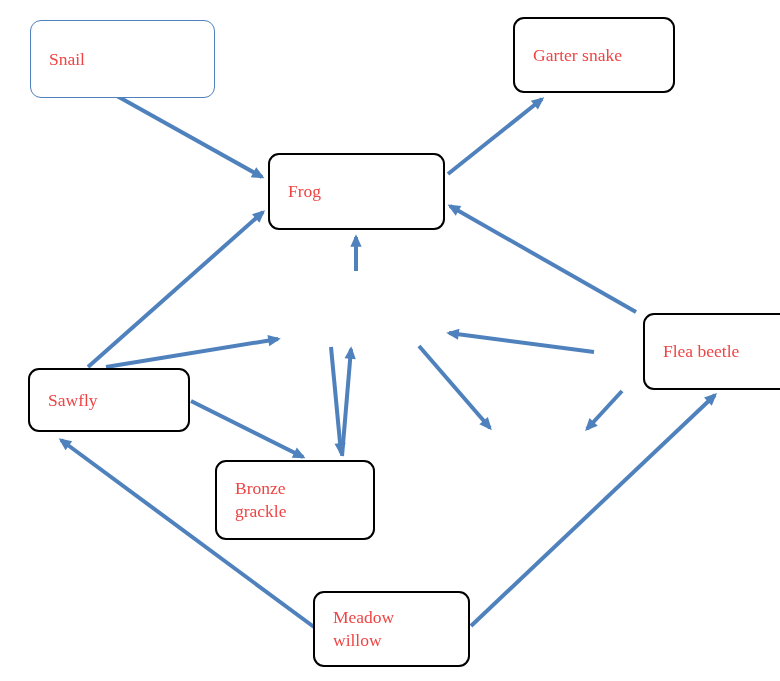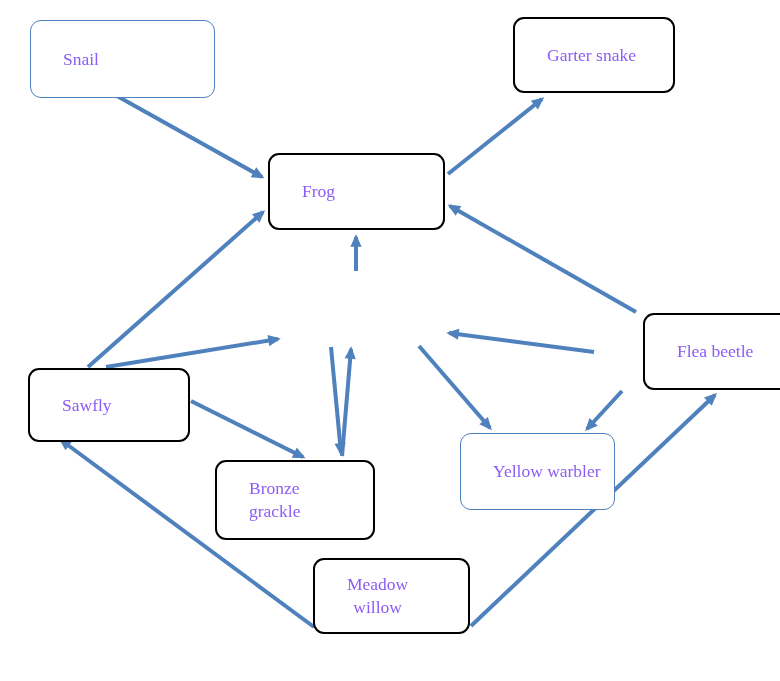--- a/index.html
+++ b/index.html
@@ -23,23 +23,23 @@
   }
   .node {
     position: absolute;
     z-index: 2;
     box-sizing: border-box;
     background: #ffffff;
     border: 2px solid #000000;
     border-radius: 11px;
     display: flex;
     align-items: center;
-    padding-left: 32px;
+    padding-left: 18px;
     font-size: 17.5px;
-    color: #8b5cf6;
+    color: #ef4444;
   }
   .node.blue {
     border-width: 1.5px;
   }
   .node-label {
     white-space: pre-line;
     line-height: 1.3;
   }
 </style>
 </head>
@@ -73,27 +73,24 @@
     </div>
     <div class="node" style="left: 513px; top: 17px; width: 162px; height: 76px; border-color: rgb(0, 0, 0);">
       <span class="node-label">Garter snake</span>
     </div>
     <div class="node" style="left: 268px; top: 153px; width: 177px; height: 77px; border-color: rgb(0, 0, 0);">
       <span class="node-label">Frog</span>
     </div>
     <div class="node" style="left: 595px; top: 313px; width: 160px; height: 77px; border-color: rgb(0, 0, 0); margin-left: 48px;">
       <span class="node-label">Flea beetle</span>
     </div>
-    <div class="node" style="left: 28px; top: 368px; width: 162px; height: 74px; border-color: rgb(0, 0, 0);">
+    <div class="node" style="left: 28px; top: 368px; width: 162px; height: 64px; border-color: rgb(0, 0, 0);">
       <span class="node-label">Sawfly</span>
-    </div>
-    <div class="node blue" style="left: 460px; top: 433px; width: 155px; height: 77px; border-color: rgb(79, 129, 189);">
-      <span class="node-label">Yellow warbler</span>
     </div>
     <div class="node" style="left: 215px; top: 460px; width: 160px; height: 80px; border-color: rgb(0, 0, 0);">
       <span class="node-label">Bronze
 grackle</span>
     </div>
-    <div class="node" style="left: 313px; top: 558px; width: 157px; height: 76px; border-color: rgb(0, 0, 0); text-align: center;">
+    <div class="node" style="left: 313px; top: 591px; width: 157px; height: 76px; border-color: rgb(0, 0, 0);">
       <span class="node-label">Meadow
 willow</span>
     </div>
   </div>
 
 </body></html>

